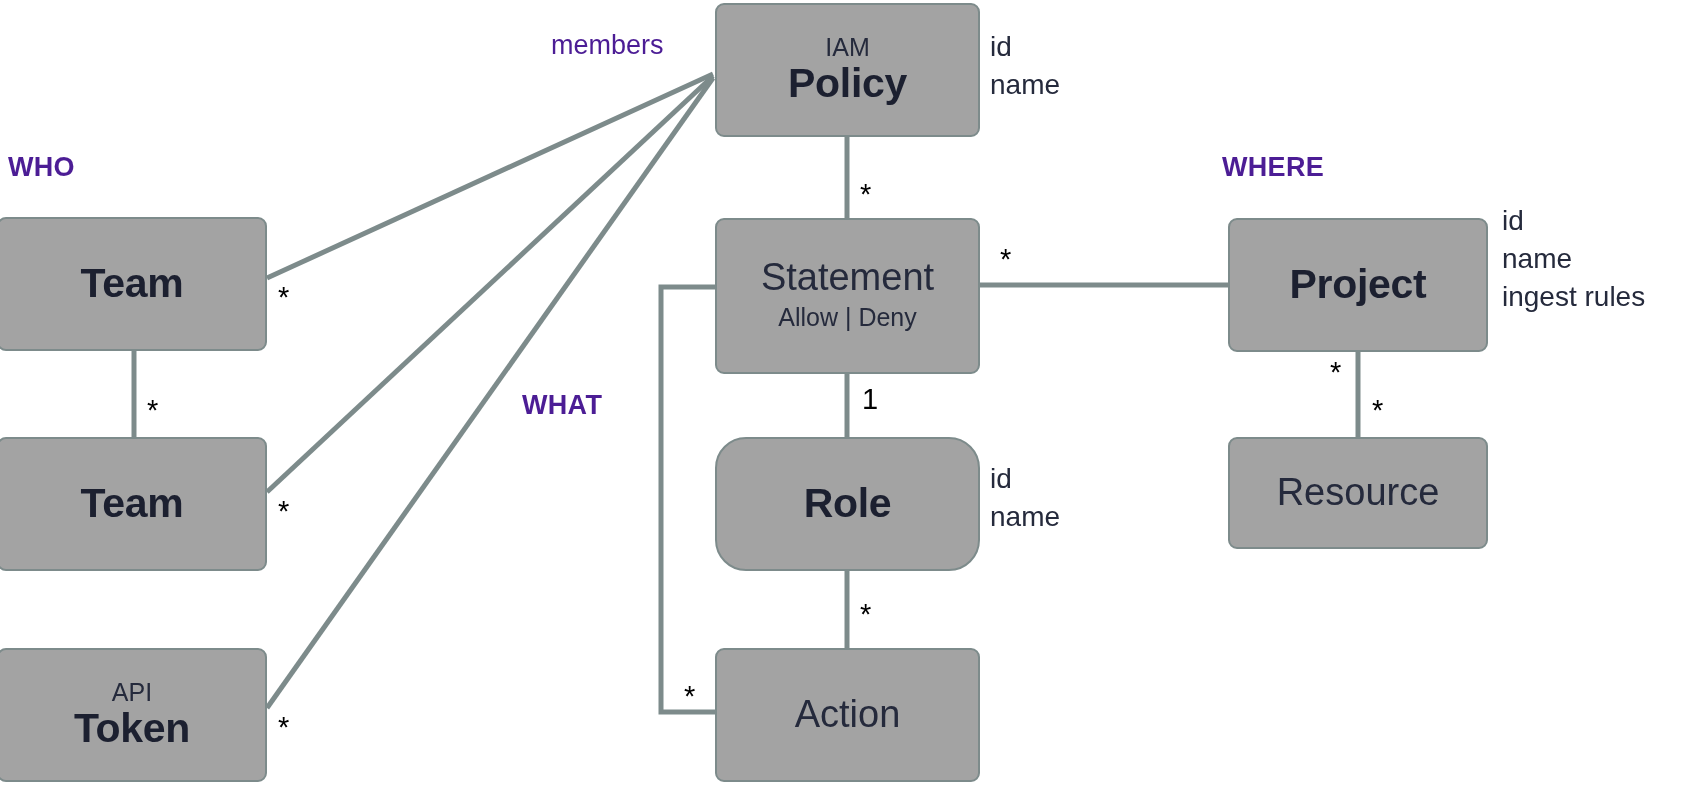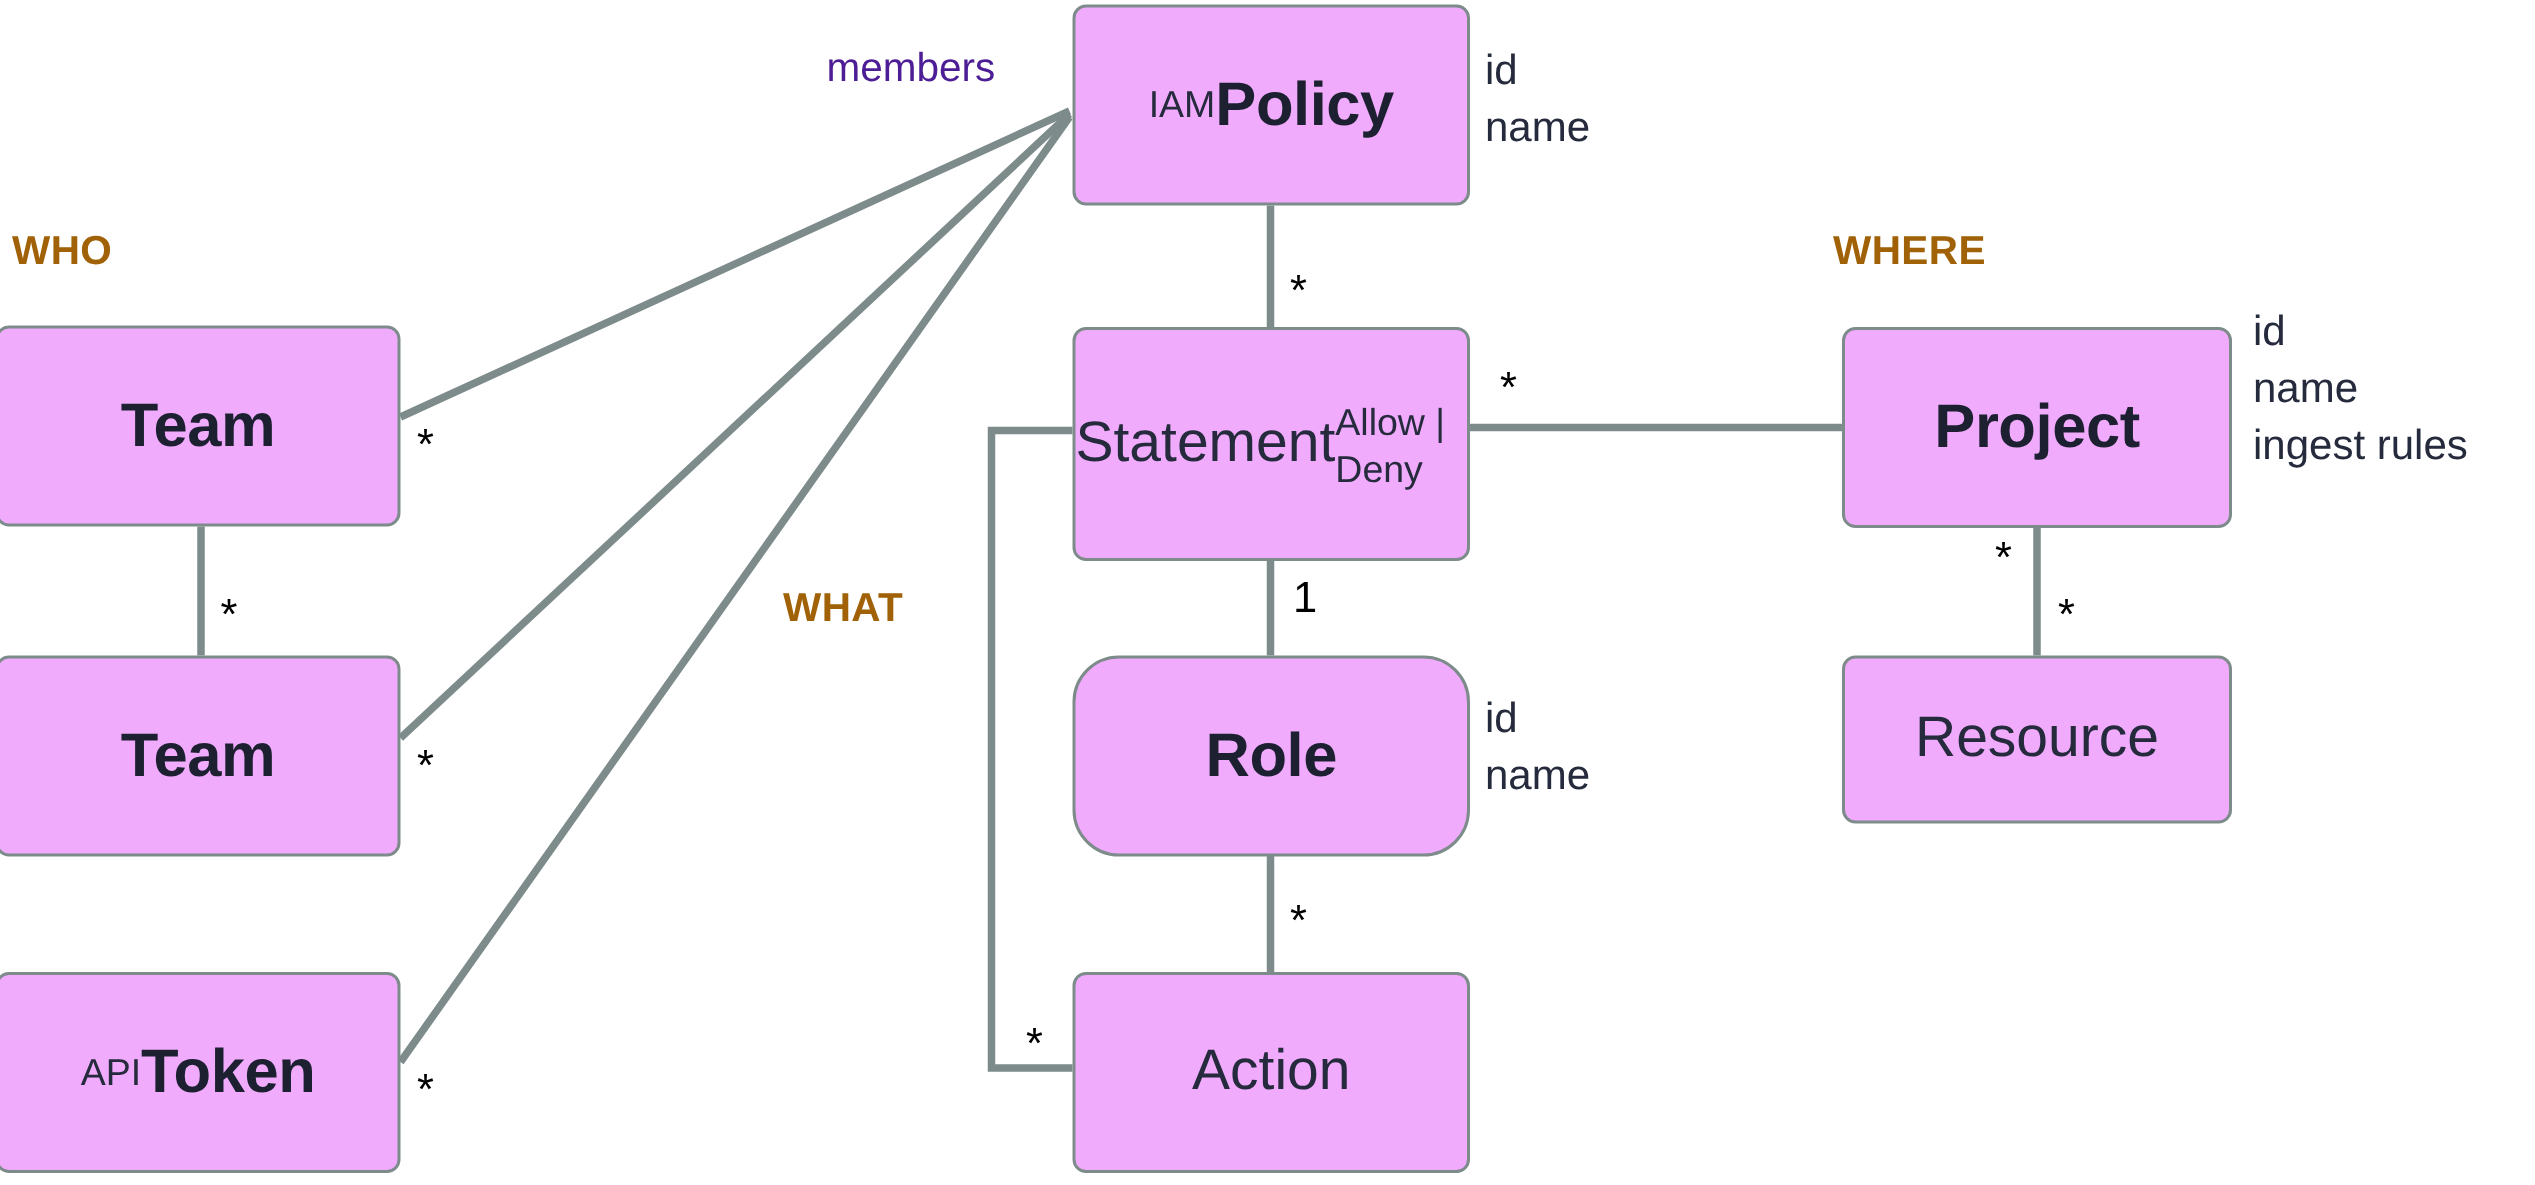--- a/index.html
+++ b/index.html
@@ -22,25 +22,25 @@
     position: absolute;
     left: 0;
     top: 0;
     width: 1690px;
     height: 790px;
     pointer-events: none;
   }
   .node {
     position: absolute;
     box-sizing: border-box;
-    background: #f0abfc;
+    background: #a3a3a3;
     border: 2px solid #7d8b8b;
     border-radius: 9px;
     display: flex;
-    flex-direction: row;
+    flex-direction: column;
     align-items: center;
     justify-content: center;
     color: #1e2233;
     z-index: 2;
   }
   .node .sub {
     font-size: 25px;
     font-weight: 400;
     line-height: 1.05;
     color: #252a3c;
@@ -62,21 +62,21 @@
     font-size: 25px;
     font-weight: 400;
     line-height: 1.25;
     color: #252a3c;
     margin-top: 4px;
   }
   .group-label {
     position: absolute;
     font-size: 27px;
     font-weight: 700;
-    color: #a16207;
+    color: #4c1d95;
     letter-spacing: 0.3px;
     z-index: 3;
     white-space: nowrap;
   }
   .edge-label {
     position: absolute;
     font-size: 27px;
     font-weight: 400;
     color: #4c1d95;
     z-index: 3;

